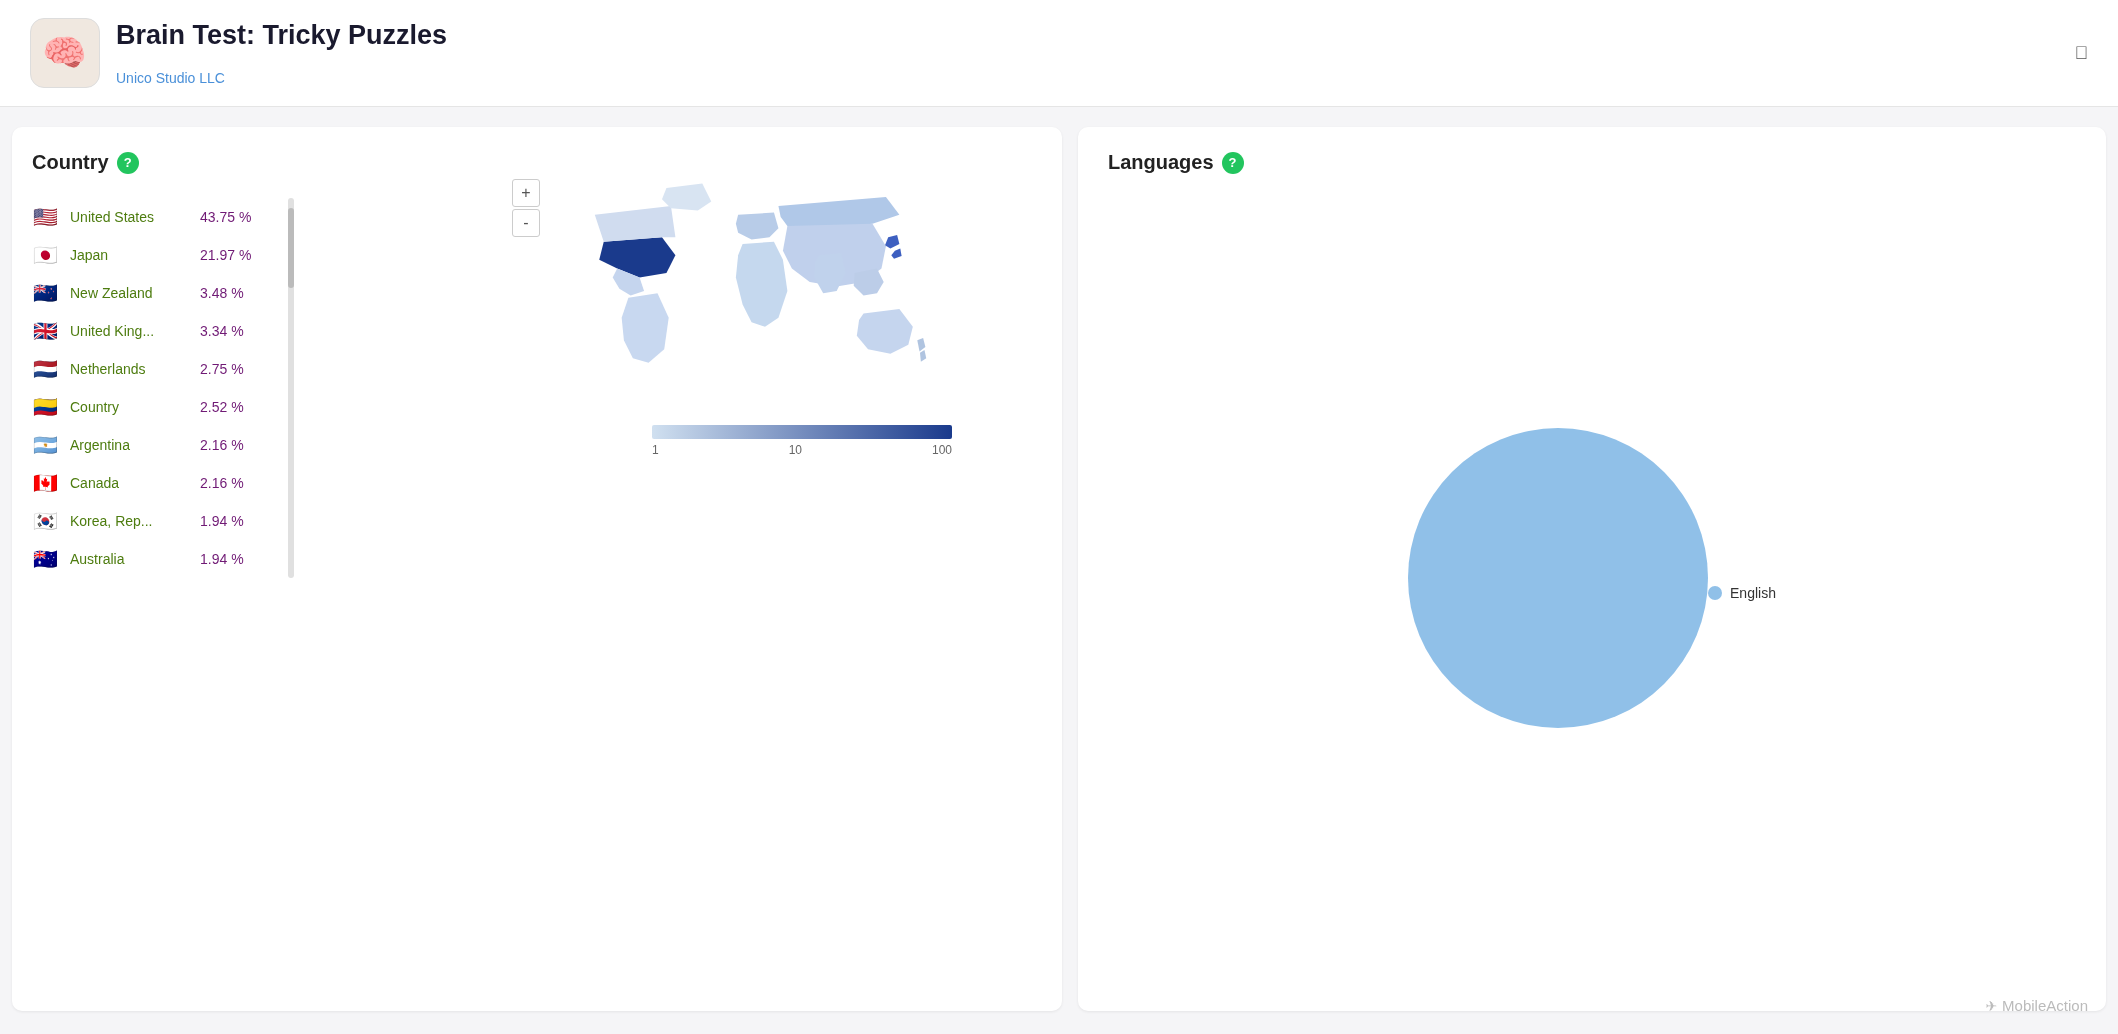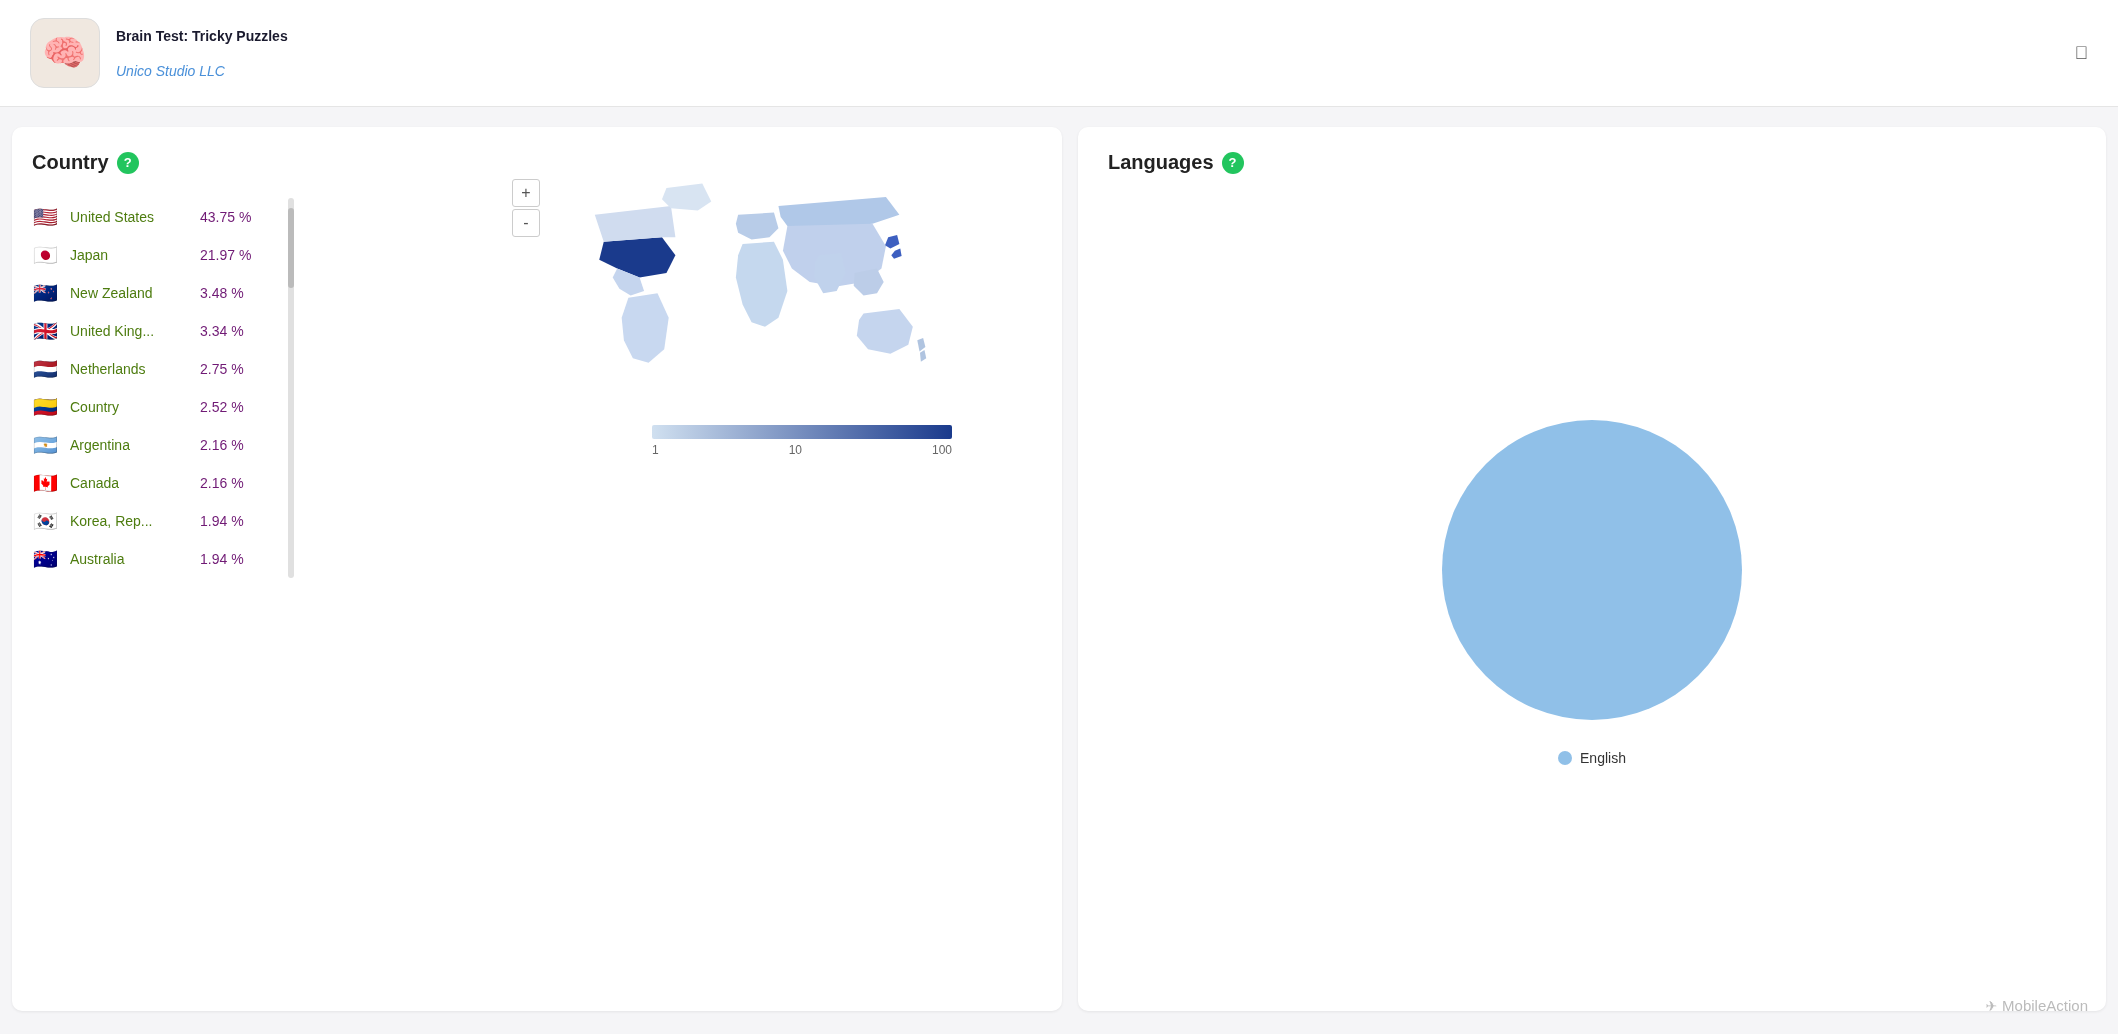--- a/index.html
+++ b/index.html
@@ -27,30 +27,29 @@
       background: #f0e8e0;
       display: flex;
       align-items: center;
       justify-content: center;
       font-size: 36px;
       border: 1px solid #ddd;
       flex-shrink: 0;
     }
 
     .app-info h1 {
-      font-size: 14px;
+      font-size: 27px;
       font-weight: 700;
       color: #1a1a2e;
     }
 
     .app-info .developer {
       font-size: 14px;
       color: #4a90d9;
       margin-top: 19px;
-      font-style: italic;
     }
 
     .header-right {
       margin-left: auto;
       display: flex;
       align-items: center;
     }
 
     .main-content {
       display: flex;
@@ -206,21 +205,21 @@
       align-items: center;
     }
 
     .right-panel .section-title {
       align-self: flex-start;
       width: 100%;
     }
 
     .pie-chart-container {
       display: flex;
-      flex-direction: column;
+      flex-direction: row;
       align-items: center;
       justify-content: center;
       flex: 1;
     }
 
     .pie-chart {
       width: 300px;
       height: 300px;
       border-radius: 50%;
       background: #90c0e8;

